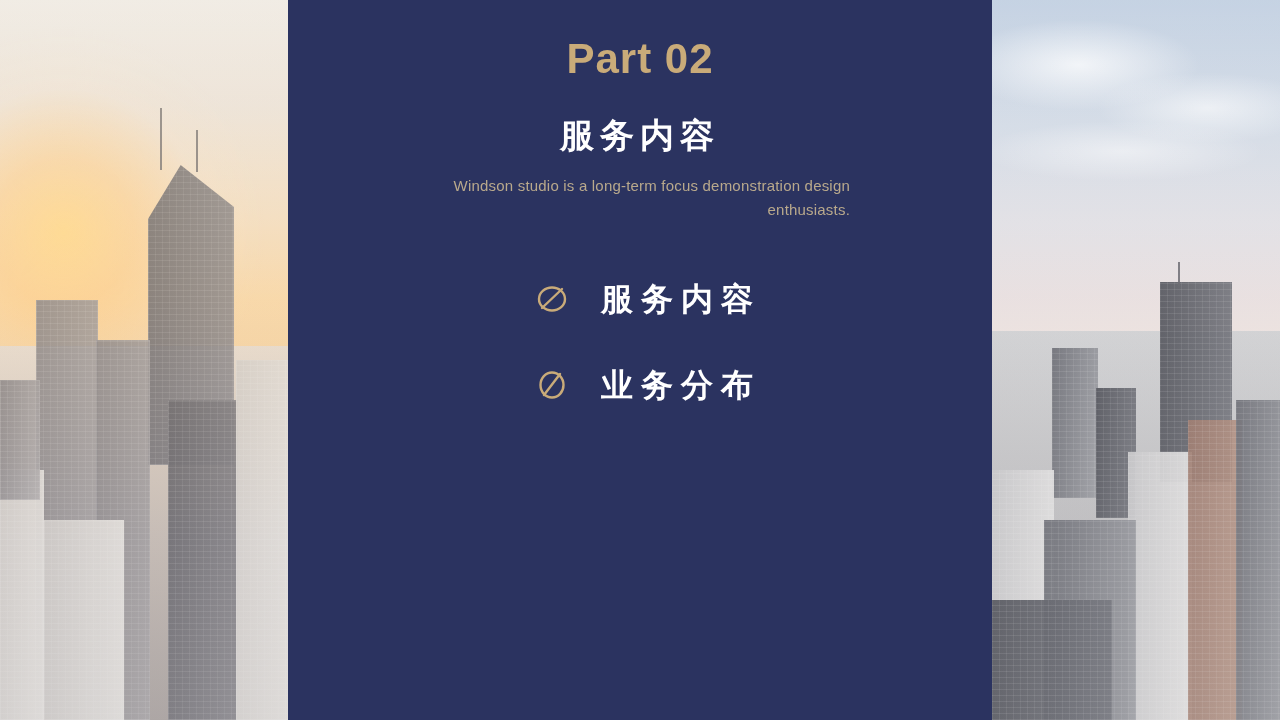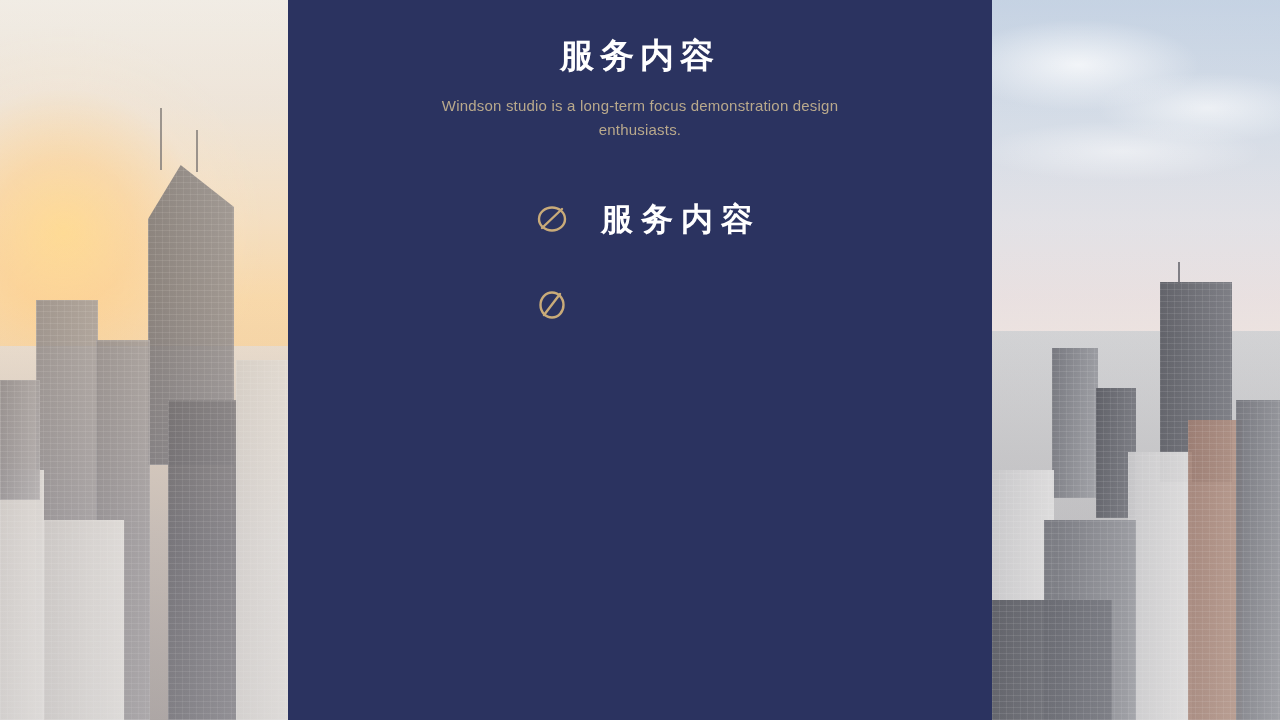--- a/index.html
+++ b/index.html
@@ -114,21 +114,21 @@
     margin-top: 38px;
     font-size: 34px;
     font-weight: bold;
     letter-spacing: 6px;
     color: #ffffff;
     line-height: 1;
   }
   .subtitle {
     margin-top: 22px;
     width: 420px;
-    text-align: center;
+    text-align: right;
     font-size: 15px;
     line-height: 1.6;
     color: #b9a98c;
     letter-spacing: 0.2px;
   }
   .items {
     margin-top: 58px;
     display: flex;
     flex-direction: column;
     gap: 48px;
@@ -190,20 +190,21 @@
     <div class="bldgL" style="left:0px; top:380px; width:40px; height:120px;">
         <div class="winrows"></div>
       </div>
     <div class="bldgL light" style="left:44px; top:520px; width:80px; height:200px;">
         <div class="winrows"></div>
       </div>
     <div class="haze"></div>
   </div>
 
   <div class="center">
+    <div class="part-label">Part 02</div>
     <div class="section-title">服务内容</div>
     <div class="subtitle">Windson studio is a long-term focus demonstration design enthusiasts.</div>
 
     <div class="items">
 
       <div class="item">
         <span class="item-icon">
           <svg width="34" height="34" viewBox="0 0 34 34">
             <ellipse cx="17" cy="17" rx="13" ry="11.5" fill="none" stroke="#c9ab79" stroke-width="2.4"></ellipse>
             <line x1="7" y1="26" x2="27" y2="7" stroke="#c9ab79" stroke-width="2.4" stroke-linecap="round"></line>
@@ -213,20 +214,21 @@
       </div>
 
 
       <div class="item">
         <span class="item-icon">
           <svg width="34" height="34" viewBox="0 0 34 34">
             <ellipse cx="17" cy="17" rx="11.5" ry="12.5" fill="none" stroke="#c9ab79" stroke-width="2.4"></ellipse>
             <line x1="9" y1="27" x2="25" y2="6" stroke="#c9ab79" stroke-width="2.4" stroke-linecap="round"></line>
           </svg>
         </span>
+        <span class="item-label">业务分布</span>
       </div>
 
     </div>
   </div>
 
   <div class="photo-right">
     <div class="sky"></div>
     <div class="clouds"></div>
     <div class="ground"></div>
 

